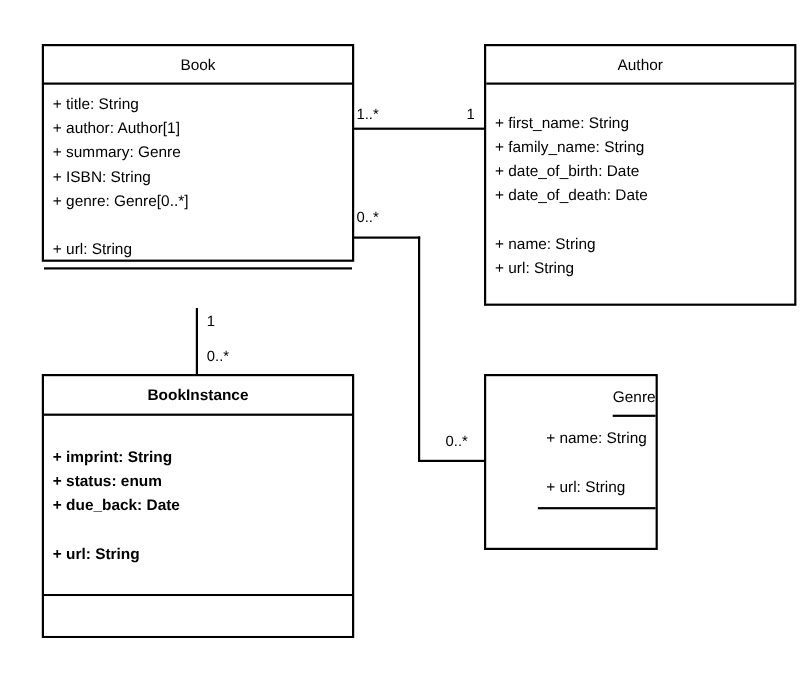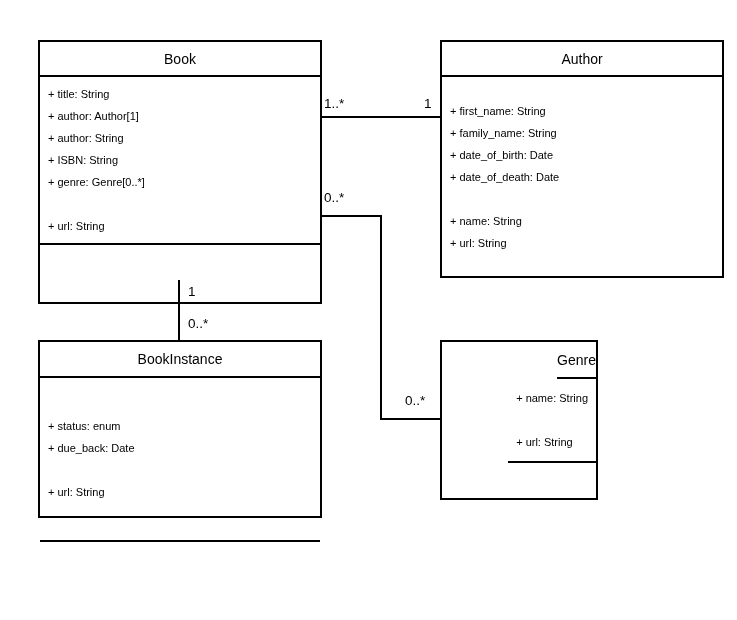--- a/index.html
+++ b/index.html
@@ -32,21 +32,21 @@
     justify-content: center;
     font-size: 14px;
     flex: 0 0 auto;
   }
   .uml-attrs {
     box-sizing: border-box;
     padding: 0 8px;
     display: flex;
     flex-direction: column;
     justify-content: center;
-    font-size: 11px;
+    font-size: 14px;
     flex: 0 0 auto;
   }
   .uml-attrs.no-sep { flex: 1 1 auto; border-bottom: none; border-radius: 22px; }
   .uml-attrs.sep { border-bottom: 2px solid #000000; }
   .attr-line {
     height: 22px;
     line-height: 22px;
     white-space: pre;
   }
   .uml-empty {
@@ -63,26 +63,26 @@
     line-height: 16px;
     background: #ffffff;
     white-space: nowrap;
   }
 </style>
 </head>
 <body>
 
 <div class="canvas">
 
-  <div class="uml-class" style="left:38px; top:40px; width:284px; height:264px;">
+  <div class="uml-class" style="left:38px; top:40px; width:284px; height:198px;">
     <div class="uml-title" style="height:35px;">Book</div>
     <div class="uml-attrs sep" style="height:168px;">
       <div class="attr-line">+ title: String</div>
       <div class="attr-line">+ author: Author[1]</div>
-      <div class="attr-line">+ author: String</div>
+      <div class="attr-line">+ summary: Genre</div>
       <div class="attr-line">+ ISBN: String</div>
       <div class="attr-line">+ genre: Genre[0..*]</div>
       <div class="attr-line"></div>
       <div class="attr-line">+ url: String</div>
     </div>
     <div class="uml-empty"></div>
   </div>
 
   <div class="uml-class" style="left:440px; top:40px; width:284px; height:238px;">
     <div class="uml-title" style="height:35px;">Author</div>
@@ -90,23 +90,24 @@
       <div class="attr-line">+ first_name: String</div>
       <div class="attr-line">+ family_name: String</div>
       <div class="attr-line">+ date_of_birth: Date</div>
       <div class="attr-line">+ date_of_death: Date</div>
       <div class="attr-line"></div>
       <div class="attr-line">+ name: String</div>
       <div class="attr-line">+ url: String</div>
     </div>
   </div>
 
-  <div class="uml-class" style="left:38px; top:340px; width:284px; height:178px;">
+  <div class="uml-class" style="left:38px; top:340px; width:284px; height:240px;font-weight:bold;">
     <div class="uml-title" style="height:36px;">BookInstance</div>
     <div class="uml-attrs sep" style="height:164px;">
+      <div class="attr-line">+ imprint: String</div>
       <div class="attr-line">+ status: enum</div>
       <div class="attr-line">+ due_back: Date</div>
       <div class="attr-line"></div>
       <div class="attr-line">+ url: String</div>
     </div>
     <div class="uml-empty"></div>
   </div>
 
   <div class="uml-class" style="left:440px; top:340px; width:158px; height:160px;align-items:flex-end;">
     <div class="uml-title" style="height:37px;">Genre</div>

